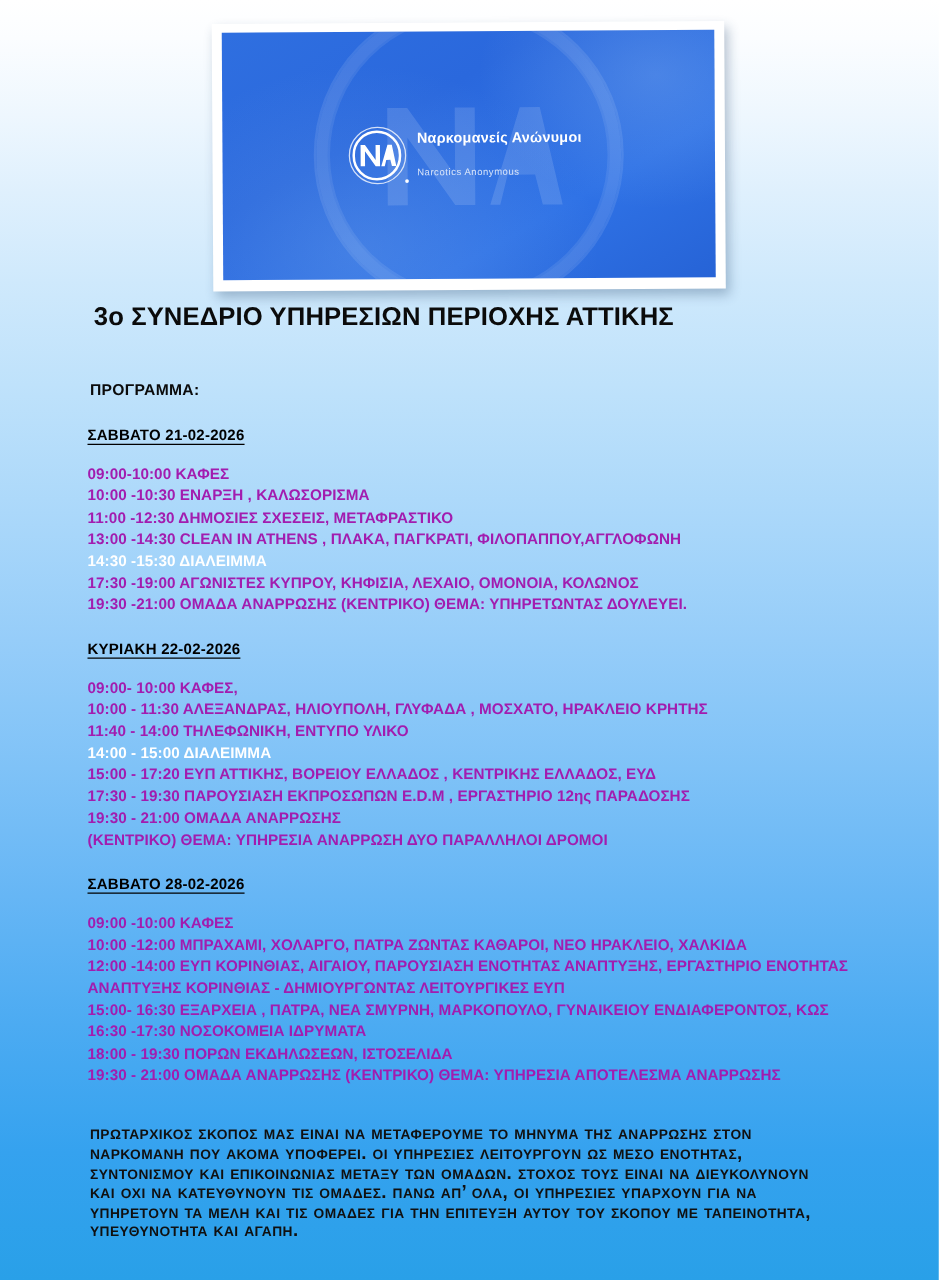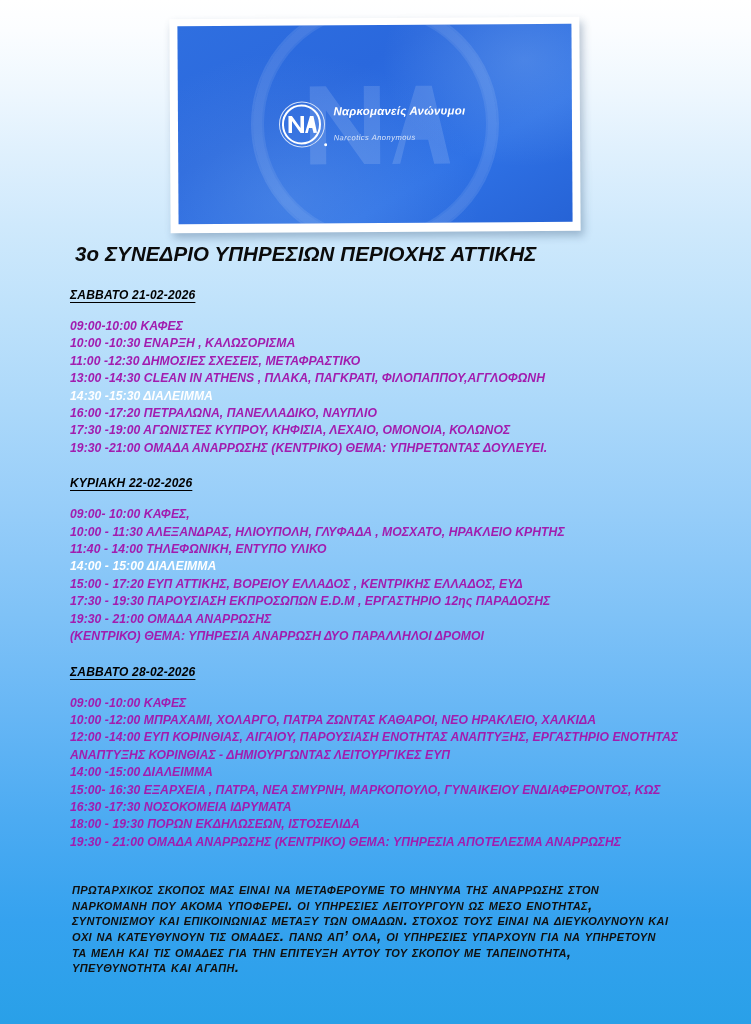--- a/index.html
+++ b/index.html
@@ -26,21 +26,20 @@
         #4cabf2 80%,
         #35a2ef 90%,
         #29a0e8 100%);
     position: relative;
   }
 
   .page {
     position: relative;
     width: 751px;
     height: 1011px;
-    font-style: italic;
   }
 
   
   .banner-frame {
     position: absolute;
     left: 170px;
     top: 18px;
     width: 410px;
     height: 214px;
     background: #ffffff;
@@ -234,30 +233,30 @@
         </div>
       </div>
 
     </div>
   </div>
 
   <div class="doc">
 
     <h1 class="title">3ο  ΣΥΝΕΔΡΙΟ  ΥΠΗΡΕΣΙΩΝ ΠΕΡΙΟΧΗΣ ΑΤΤΙΚΗΣ</h1>
 
+    <div class="programma">ΠΡΟΓΡΑΜΜΑ:</div>
 
     <div class="section first">
       <div class="day-head">ΣΑΒΒΑΤΟ 21-02-2026</div>
       <div class="lines">
         <div class="line">09:00-10:00 ΚΑΦΕΣ</div>
         <div class="line">10:00 -10:30  ΕΝΑΡΞΗ , ΚΑΛΩΣΟΡΙΣΜΑ</div>
         <div class="line">11:00 -12:30 ΔΗΜΟΣΙΕΣ ΣΧΕΣΕΙΣ, ΜΕΤΑΦΡΑΣΤΙΚΟ</div>
         <div class="line">13:00 -14:30 CLEAN IN ATHENS , ΠΛΑΚΑ, ΠΑΓΚΡΑΤΙ, ΦΙΛΟΠΑΠΠΟΥ,ΑΓΓΛΟΦΩΝΗ</div>
         <div class="line break-line">14:30 -15:30 ΔΙΑΛΕΙΜΜΑ</div>
-        <div class="line">16:00 -17:20 ΠΕΤΡΑΛΩΝΑ, ΠΑΝΕΛΛΑΔΙΚΟ, ΝΑΥΠΛΙΟ</div>
         <div class="line">17:30 -19:00 ΑΓΩΝΙΣΤΕΣ ΚΥΠΡΟΥ, ΚΗΦΙΣΙΑ, ΛΕΧΑΙΟ, ΟΜΟΝΟΙΑ, ΚΟΛΩΝΟΣ</div>
         <div class="line">19:30 -21:00 ΟΜΑΔΑ ΑΝΑΡΡΩΣΗΣ (ΚΕΝΤΡΙΚΟ) ΘΕΜΑ: ΥΠΗΡΕΤΩΝΤΑΣ ΔΟΥΛΕΥΕΙ.</div>
       </div>
     </div>
 
     <div class="section later">
       <div class="day-head">ΚΥΡΙΑΚΗ 22-02-2026</div>
       <div class="lines">
         <div class="line">09:00- 10:00 ΚΑΦΕΣ,</div>
         <div class="line">10:00 - 11:30 ΑΛΕΞΑΝΔΡΑΣ, ΗΛΙΟΥΠΟΛΗ, ΓΛΥΦΑΔΑ , ΜΟΣΧΑΤΟ, ΗΡΑΚΛΕΙΟ ΚΡΗΤΗΣ</div>
@@ -269,21 +268,20 @@
         <div class="line">(ΚΕΝΤΡΙΚΟ) ΘΕΜΑ: ΥΠΗΡΕΣΙΑ ΑΝΑΡΡΩΣΗ ΔΥΟ ΠΑΡΑΛΛΗΛΟΙ ΔΡΟΜΟΙ</div>
       </div>
     </div>
 
     <div class="section later">
       <div class="day-head">ΣΑΒΒΑΤΟ 28-02-2026</div>
       <div class="lines">
         <div class="line">09:00 -10:00 ΚΑΦΕΣ</div>
         <div class="line wrap">10:00 -12:00 ΜΠΡΑΧΑΜΙ, ΧΟΛΑΡΓΟ, ΠΑΤΡΑ ΖΩΝΤΑΣ ΚΑΘΑΡΟΙ, ΝΕΟ ΗΡΑΚΛΕΙΟ, ΧΑΛΚΙΔΑ</div>
         <div class="line wrap">12:00 -14:00 ΕΥΠ ΚΟΡΙΝΘΙΑΣ, ΑΙΓΑΙΟΥ, ΠΑΡΟΥΣΙΑΣΗ ΕΝΟΤΗΤΑΣ ΑΝΑΠΤΥΞΗΣ, ΕΡΓΑΣΤΗΡΙΟ ΕΝΟΤΗΤΑΣ ΑΝΑΠΤΥΞΗΣ  ΚΟΡΙΝΘΙΑΣ - ΔΗΜΙΟΥΡΓΩΝΤΑΣ ΛΕΙΤΟΥΡΓΙΚΕΣ ΕΥΠ</div>
-        <div class="line">14:00 -15:00 ΔΙΑΛΕΙΜΜΑ</div>
         <div class="line wrap">15:00- 16:30  ΕΞΑΡΧΕΙΑ , ΠΑΤΡΑ, ΝΕΑ ΣΜΥΡΝΗ, ΜΑΡΚΟΠΟΥΛΟ, ΓΥΝΑΙΚΕΙΟΥ ΕΝΔΙΑΦΕΡΟΝΤΟΣ, ΚΩΣ</div>
         <div class="line">16:30 -17:30 ΝΟΣΟΚΟΜΕΙΑ ΙΔΡΥΜΑΤΑ</div>
         <div class="line">18:00 - 19:30 ΠΟΡΩΝ ΕΚΔΗΛΩΣΕΩΝ, ΙΣΤΟΣΕΛΙΔΑ</div>
         <div class="line wrap">19:30 - 21:00 ΟΜΑΔΑ ΑΝΑΡΡΩΣΗΣ (ΚΕΝΤΡΙΚΟ) ΘΕΜΑ: ΥΠΗΡΕΣΙΑ ΑΠΟΤΕΛΕΣΜΑ ΑΝΑΡΡΩΣΗΣ</div>
       </div>
     </div>
 
     <p class="closing">ΠΡΩΤΑΡΧΙΚΟΣ ΣΚΟΠΟΣ ΜΑΣ ΕΙΝΑΙ ΝΑ ΜΕΤΑΦΕΡΟΥΜΕ ΤΟ ΜΗΝΥΜΑ ΤΗΣ ΑΝΑΡΡΩΣΗΣ ΣΤΟΝ ΝΑΡΚΟΜΑΝΗ ΠΟΥ ΑΚΟΜΑ ΥΠΟΦΕΡΕΙ. ΟΙ ΥΠΗΡΕΣΙΕΣ ΛΕΙΤΟΥΡΓΟΥΝ ΩΣ ΜΕΣΟ ΕΝΟΤΗΤΑΣ, ΣΥΝΤΟΝΙΣΜΟΥ ΚΑΙ ΕΠΙΚΟΙΝΩΝΙΑΣ ΜΕΤΑΞΥ ΤΩΝ ΟΜΑΔΩΝ. ΣΤΟΧΟΣ ΤΟΥΣ ΕΙΝΑΙ ΝΑ ΔΙΕΥΚΟΛΥΝΟΥΝ ΚΑΙ ΟΧΙ ΝΑ ΚΑΤΕΥΘΥΝΟΥΝ ΤΙΣ ΟΜΑΔΕΣ. ΠΑΝΩ ΑΠ’ ΌΛΑ, ΟΙ ΥΠΗΡΕΣΙΕΣ ΥΠΑΡΧΟΥΝ ΓΙΑ ΝΑ ΥΠΗΡΕΤΟΥΝ ΤΑ ΜΕΛΗ ΚΑΙ ΤΙΣ ΟΜΑΔΕΣ ΓΙΑ ΤΗΝ ΕΠΙΤΕΥΞΗ ΑΥΤΟΥ ΤΟΥ ΣΚΟΠΟΥ ΜΕ ΤΑΠΕΙΝΟΤΗΤΑ, ΥΠΕΥΘΥΝΟΤΗΤΑ ΚΑΙ ΑΓΑΠΗ.</p>
 
   </div>

